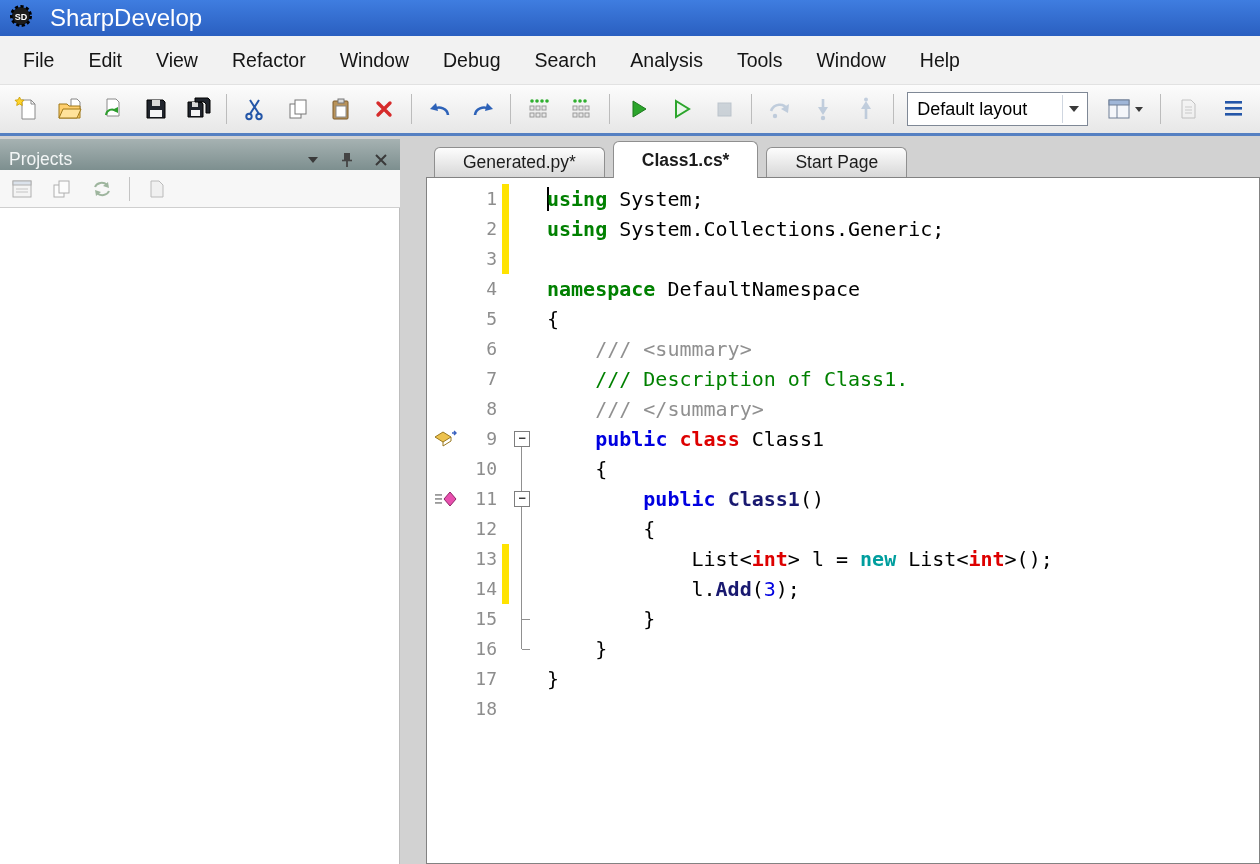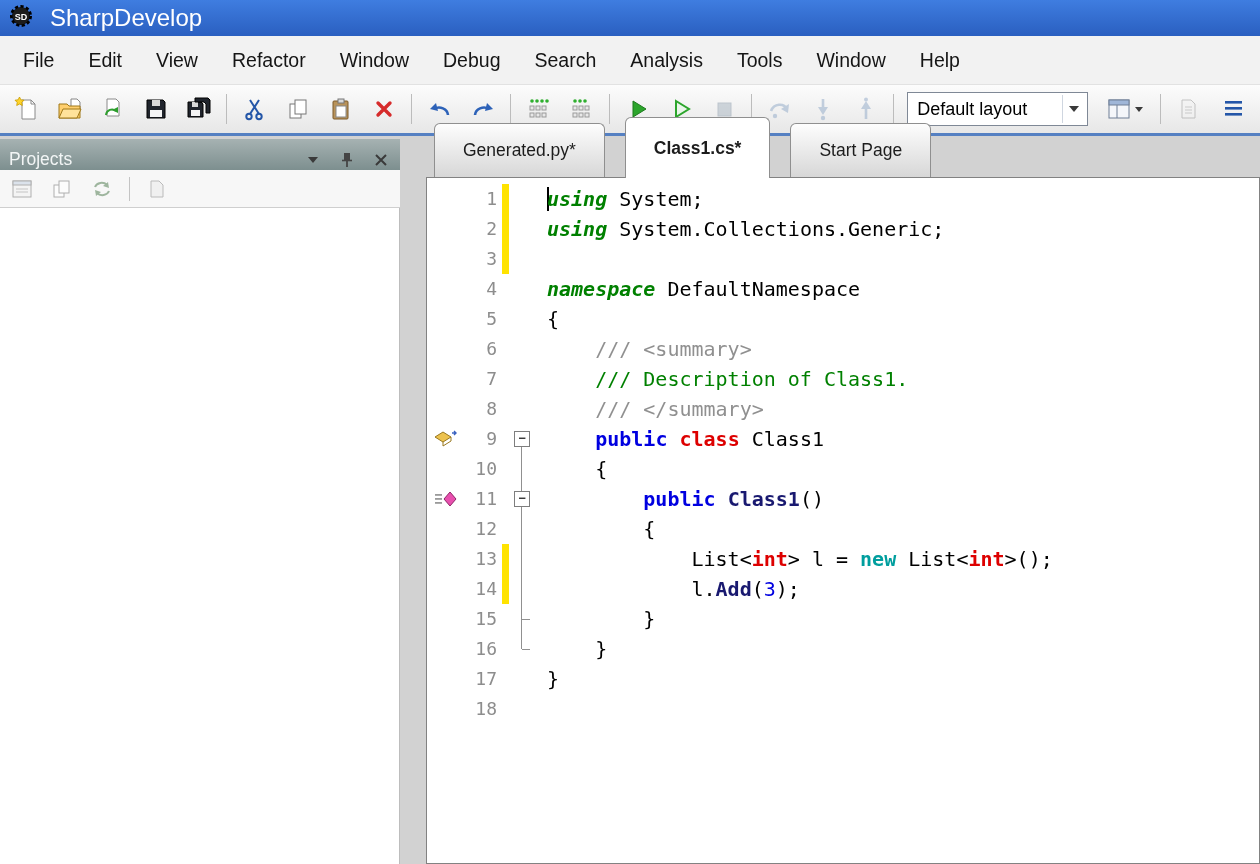--- a/index.html
+++ b/index.html
@@ -44,23 +44,23 @@
     align-items:center;padding-left:6px;gap:8px;flex:none;}
   .ptbtn{width:32px;height:30px;display:flex;align-items:center;justify-content:center;opacity:.65;}
   .psep{width:1px;height:24px;background:#c4c4c4;margin:0 3px;}
   .projects-body{flex:1;background:#fff;border-right:1px solid #bdbdbd;}
 
   .gap{width:26px;flex:none;}
 
   
   .editor-area{flex:1;display:flex;flex-direction:column;min-width:0;}
   .tabstrip{height:38px;display:flex;align-items:flex-end;padding-left:8px;position:relative;z-index:2;flex:none;}
-  .tab{height:29px;padding:12px 28px;background:linear-gradient(#fdfdfd,#d7d7d7);
+  .tab{height:29px;padding:0 28px;background:linear-gradient(#fdfdfd,#d7d7d7);
     border:1px solid #8f8f8f;border-bottom:none;border-radius:6px 6px 0 0;font-size:17.5px;
-    display:flex;align-items:center;margin-right:20px;color:#1c1c1c;cursor:default;}
+    display:flex;align-items:center;margin-right:8px;color:#1c1c1c;cursor:default;}
   .tab.active{height:36px;background:#fff;font-weight:bold;z-index:3;margin-bottom:-1px;}
   .editor-pane{flex:1;background:#fff;border:1px solid #828282;display:flex;flex-direction:column;min-height:0;}
   .breadcrumb{height:40px;display:flex;align-items:center;gap:9px;padding-left:14px;
     border-bottom:1px solid #9a9a9a;font-size:18.5px;color:#111;flex:none;}
   .code{flex:1;padding-top:6px;overflow:hidden;}
 
   
   .line{display:flex;height:30px;}
   .lmargin{width:38px;flex:none;display:flex;align-items:center;justify-content:center;}
   .lnum{width:32px;flex:none;text-align:right;padding-right:5px;
@@ -72,21 +72,21 @@
   .f-box-start::before{content:'';position:absolute;left:12px;top:15px;bottom:0;width:1px;background:#909090;}
   .f-end::before{content:'';position:absolute;left:12px;top:0;height:15px;width:1px;background:#909090;}
   .f-branch::after,.f-end::after{content:'';position:absolute;left:13px;top:15px;width:8px;height:1px;background:#909090;}
   .foldbox{position:absolute;left:5px;top:7px;width:14px;height:14px;border:1px solid #7e7e7e;
     background:#fff;color:#333;font:bold 12px/13px "DejaVu Sans Mono",monospace;text-align:center;z-index:1;}
   .lcode{font:20px/30px "DejaVu Sans Mono",monospace;white-space:pre;padding-left:12px;color:#000;}
   .caret{display:inline-block;width:2px;height:24px;background:#000;vertical-align:-5px;margin-right:-2px;}
 
   
   .tk-p{color:#000;}
-  .tk-g{color:#008000;font-weight:bold;font-style:italic;}
+  .tk-g{color:#008000;font-weight:bold;}
   .tk-b{color:#0000e0;font-weight:bold;}
   .tk-r{color:#dd0000;font-weight:bold;}
   .tk-t{color:#009e9e;font-weight:bold;}
   .tk-m{color:#191970;font-weight:bold;}
   .tk-cg{color:#909090;}
   .tk-cgr{color:#008000;}
   .tk-n{color:#0000e0;}
 </style>
 </head>
 <body>

